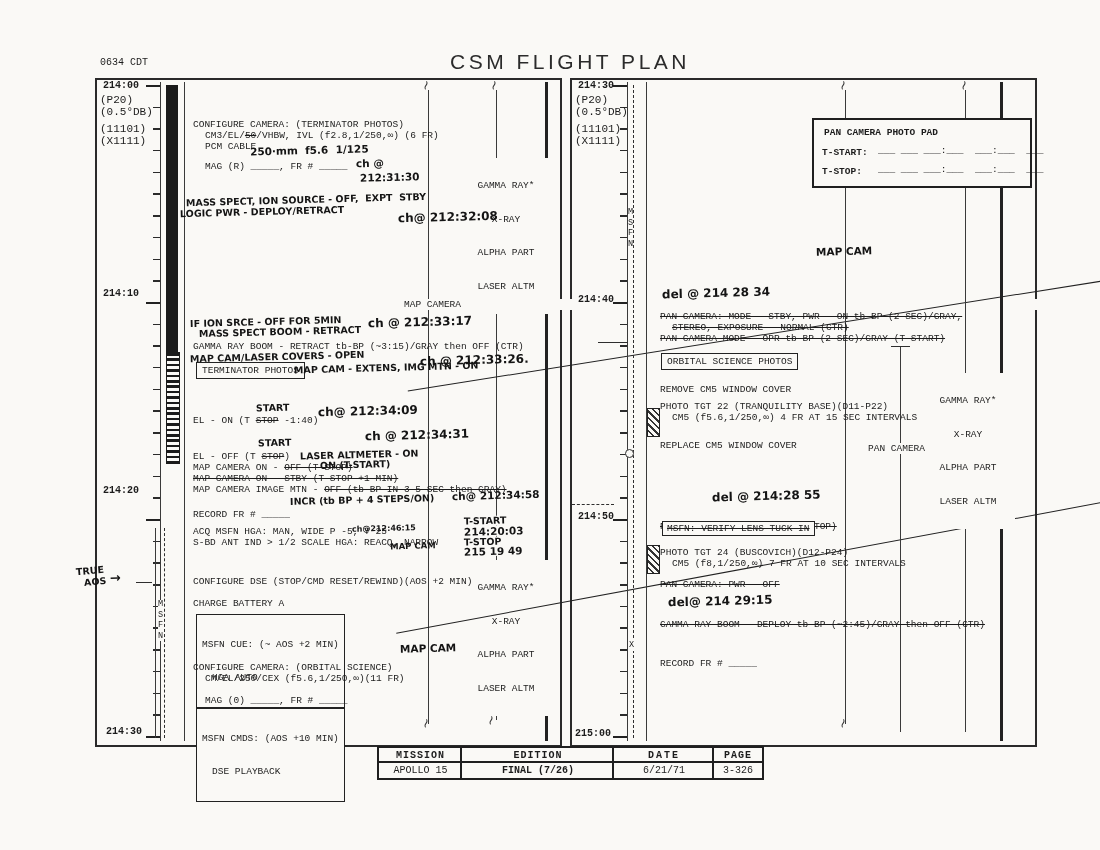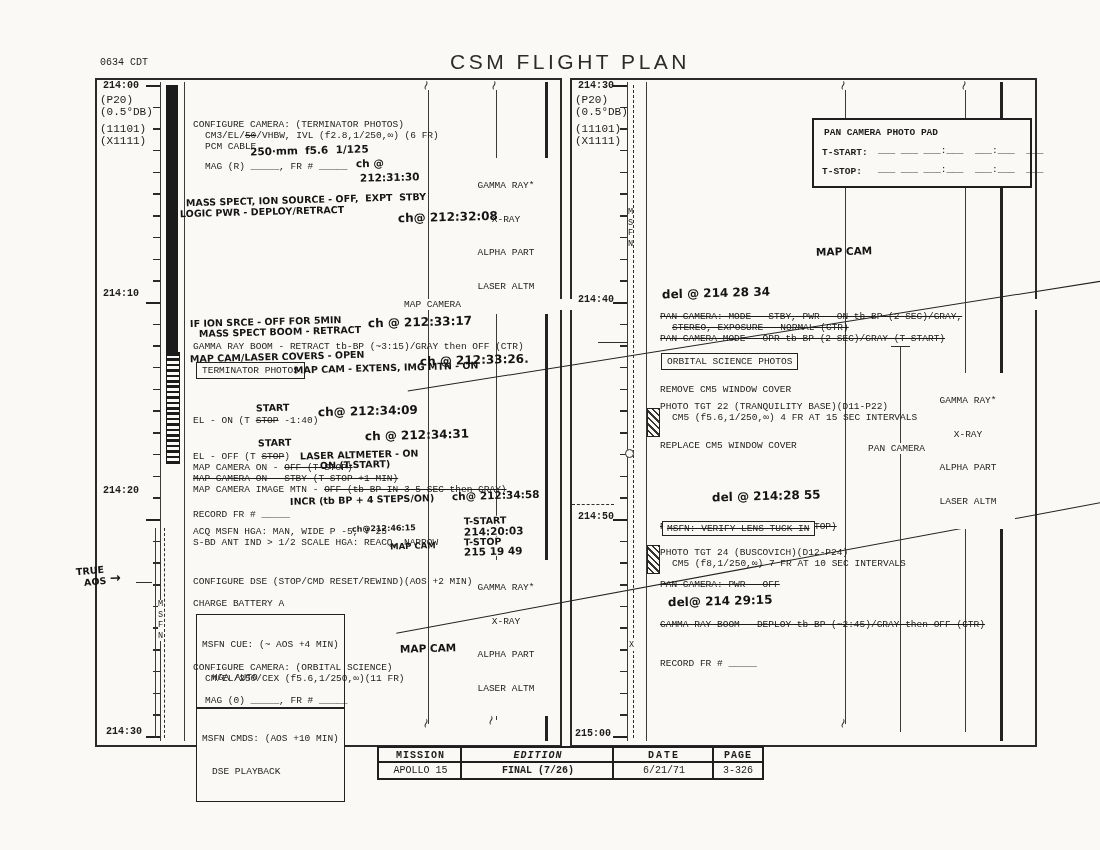--- a/index.html
+++ b/index.html
@@ -149,21 +149,21 @@
   <div class="abs mono" style="left:193px;top:537px;">S-BD ANT IND &gt; 1/2 SCALE HGA: REACQ, NARROW</div>
 
   <div class="abs hand" style="left:464px;top:516px;background:#faf9f6;">T-START</div>
   <div class="abs hand hand-md" style="left:464px;top:526px;background:#faf9f6;">214:20:03</div>
   <div class="abs hand" style="left:464px;top:537px;background:#faf9f6;">T-STOP</div>
   <div class="abs hand hand-md" style="left:464px;top:546px;background:#faf9f6;">215 19 49</div>
 
   <div class="abs mono" style="left:193px;top:576px;">CONFIGURE DSE (STOP/CMD RESET/REWIND)(AOS +2 MIN)</div>
   <div class="abs mono" style="left:193px;top:598px;">CHARGE BATTERY A</div>
   <div class="abs mono boxed" style="left:196px;top:614px;">
-    <div>MSFN CUE: (~ AOS +4 MIN)</div>
+    <div>MSFN CUE: (~ AOS +2 MIN)</div>
     <div style="padding-left:10px;">HGA AUTO</div>
   </div>
   <div class="abs hand hand-md" style="left:400px;top:643px;">MAP CAM</div>
   <div class="abs mono" style="left:193px;top:662px;">CONFIGURE CAMERA: (ORBITAL SCIENCE)</div>
   <div class="abs mono" style="left:205px;top:673px;">CM/EL/250/CEX (f5.6,1/250,∞)(11 FR)</div>
   <div class="abs mono" style="left:205px;top:695px;">MAG (0) _____, FR # _____</div>
   <div class="abs mono boxed" style="left:196px;top:708px;">
     <div>MSFN CMDS: (AOS +10 MIN)</div>
     <div style="padding-left:10px;">DSE PLAYBACK</div>
   </div>
@@ -237,21 +237,21 @@
   <div class="abs mono boxed struck" style="left:662px;top:521px;padding:1px 4px;">MSFN: VERIFY LENS TUCK IN</div>
   <div class="abs mono" style="left:660px;top:547px;">PHOTO TGT 24 (BUSCOVICH)(D12-P24)</div>
   <div class="abs mono" style="left:672px;top:558px;">CM5 (f8,1/250,∞) 7 FR AT 10 SEC INTERVALS</div>
   <div class="hatchbox" style="left:647px;top:545px;"></div>
   <div class="abs mono struck" style="left:660px;top:579px;">PAN CAMERA: PWR - OFF</div>
   <div class="abs hand hand-lg" style="left:668px;top:596px;">del@ 214 29:15</div>
   <div class="abs mono struck" style="left:660px;top:619px;">GAMMA RAY BOOM - DEPLOY tb-BP (~2:45)/GRAY then OFF (CTR)</div>
   <div class="abs mono" style="left:660px;top:658px;">RECORD FR # _____</div>
 
   <div class="ftcell" style="left:377px;top:746px;width:83px;height:14px;letter-spacing:1px;">MISSION</div>
-  <div class="ftcell" style="left:460px;top:746px;width:152px;height:14px;letter-spacing:1px;font-style:italic;">EDITION</div>
+  <div class="ftcell" style="left:460px;top:746px;width:152px;height:14px;letter-spacing:1px;">EDITION</div>
   <div class="ftcell" style="left:612px;top:746px;width:100px;height:14px;letter-spacing:2px;">DATE</div>
   <div class="ftcell" style="left:712px;top:746px;width:48px;height:14px;letter-spacing:1px;">PAGE</div>
   <div class="ftcell" style="left:377px;top:761px;width:83px;height:15px;font-weight:normal;">APOLLO 15</div>
   <div class="ftcell" style="left:460px;top:761px;width:152px;height:15px;">FINAL (7/26)</div>
   <div class="ftcell" style="left:612px;top:761px;width:100px;height:15px;font-weight:normal;">6/21/71</div>
   <div class="ftcell" style="left:712px;top:761px;width:48px;height:15px;font-weight:normal;">3-326</div>
 
 </div>
 
 </body></html>

